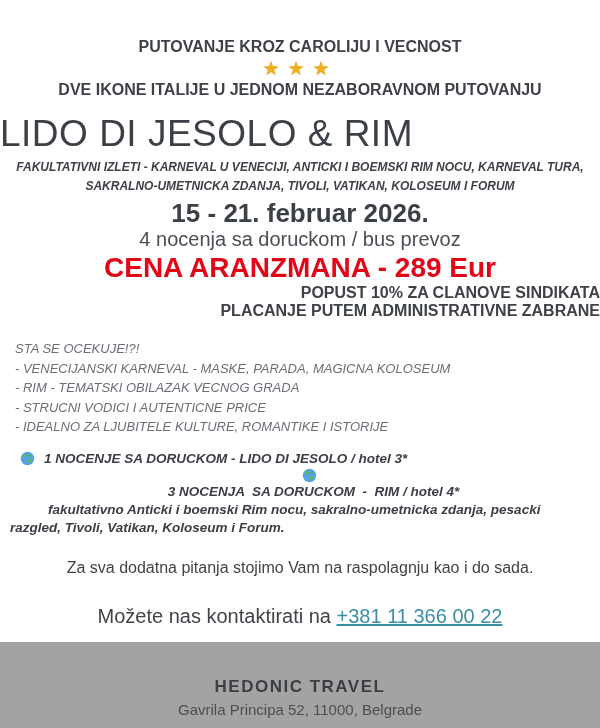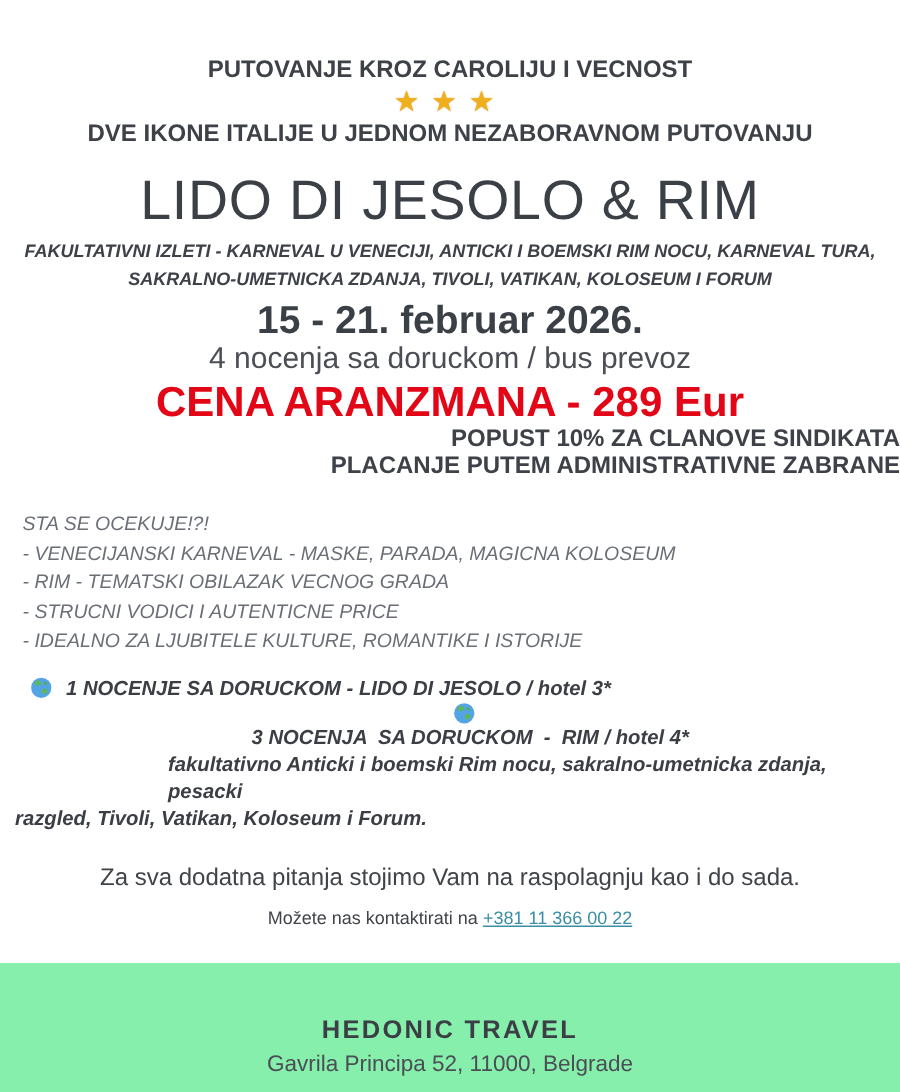--- a/index.html
+++ b/index.html
@@ -17,21 +17,21 @@
   }
   .tagline-top { margin-top:37px; }
   .stars-row {
     text-align:center; margin-top:3px; line-height:20px;
     font-size:19px; color:#f0b01e; letter-spacing:8px;
     text-shadow:0 0 1px #c8901a;
   }
   .tagline-bottom { margin-top:1px; }
 
   .trip-title {
-    font-size:37px; font-weight:400; text-align:center;
+    font-size:37px; font-weight:400; text-align:left;
     color:#3b3f46; line-height:43px; margin-top:13px; letter-spacing:0.5px;
   }
   .subtitle {
     font-size:12px; font-weight:bold; font-style:italic;
     text-align:center; line-height:19px; color:#3e4248; margin-top:3px;
   }
   .trip-dates {
     font-size:26px; font-weight:bold; text-align:center;
     color:#3b3f46; line-height:30px; margin-top:2px;
   }
@@ -56,36 +56,36 @@
   .itinerary {
     margin-top:13px;
     font-size:13.5px; font-weight:bold; font-style:italic;
     color:#3b3e44; line-height:18px;
   }
   .it-row { display:flex; align-items:center; }
   .it-row-1 { margin-left:20px; }
   .it-row-2 { margin-left:18px;flex-direction:column; }
   .it-text { white-space:pre; margin-left:9px; }
   .it-detail-1 { margin-left:97px; }
-  .it-detail-2a { margin-left:112px; }
+  .it-detail-2a { margin-left:48px; }
   .it-detail-2b { margin-left:10px; }
   .globe { flex:0 0 auto; display:block; }
 
   .contact-line1 {
     margin-top:21px; text-align:center;
     font-size:16px; color:#404449; line-height:20px;
   }
   .contact-line2 {
-    margin-top:6px; text-align:center;
-    font-size:12px; color:#404449; line-height:20px;
+    margin-top:28px; text-align:center;
+    font-size:20px; color:#404449; line-height:20px;
   }
   .phone-link { color:#3a8fa4; text-decoration:underline; cursor:pointer; }
 
   .footer {
-    height:86px; background:#86efac; text-align:center;
+    height:86px; background:#a3a3a3; text-align:center;
     box-sizing:border-box; padding-top:36px;
   }
   .company {
     font-size:17px; font-weight:bold; letter-spacing:1.5px;
     color:#3b3e44; line-height:18px;
   }
   .address {
     font-size:15px; color:#4b4e54; margin-top:5px; line-height:17px;
   }
 </style>

